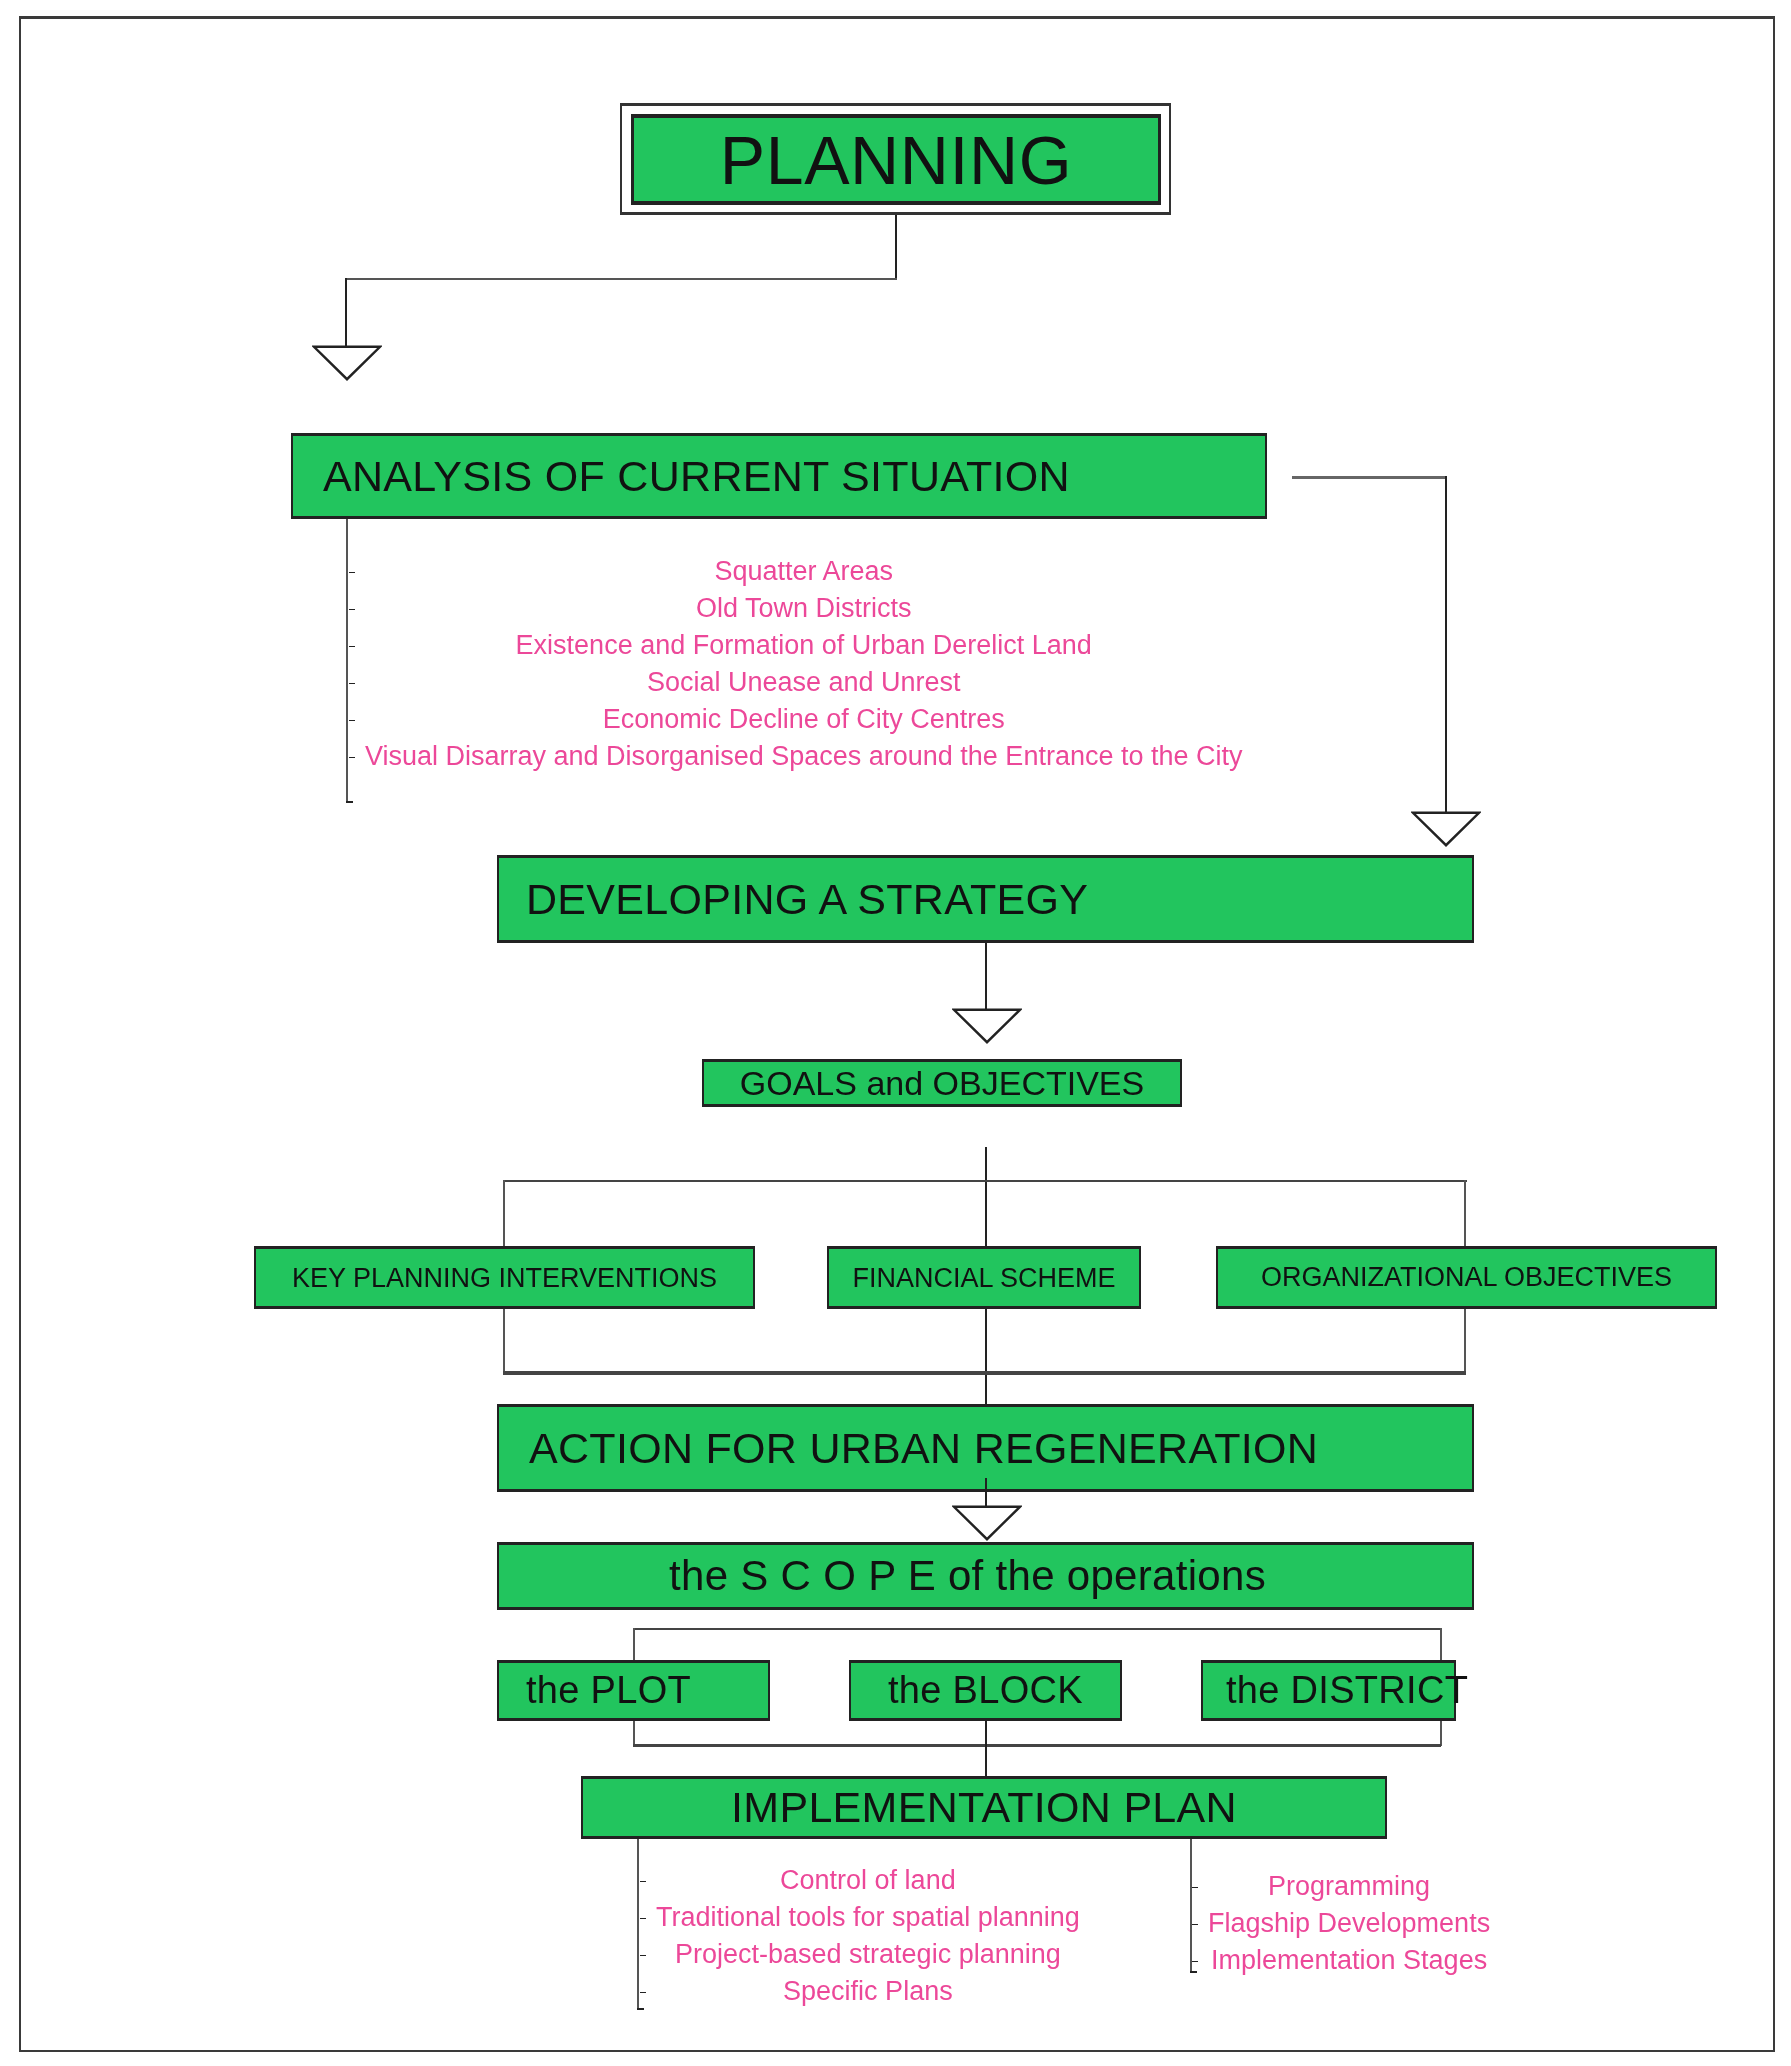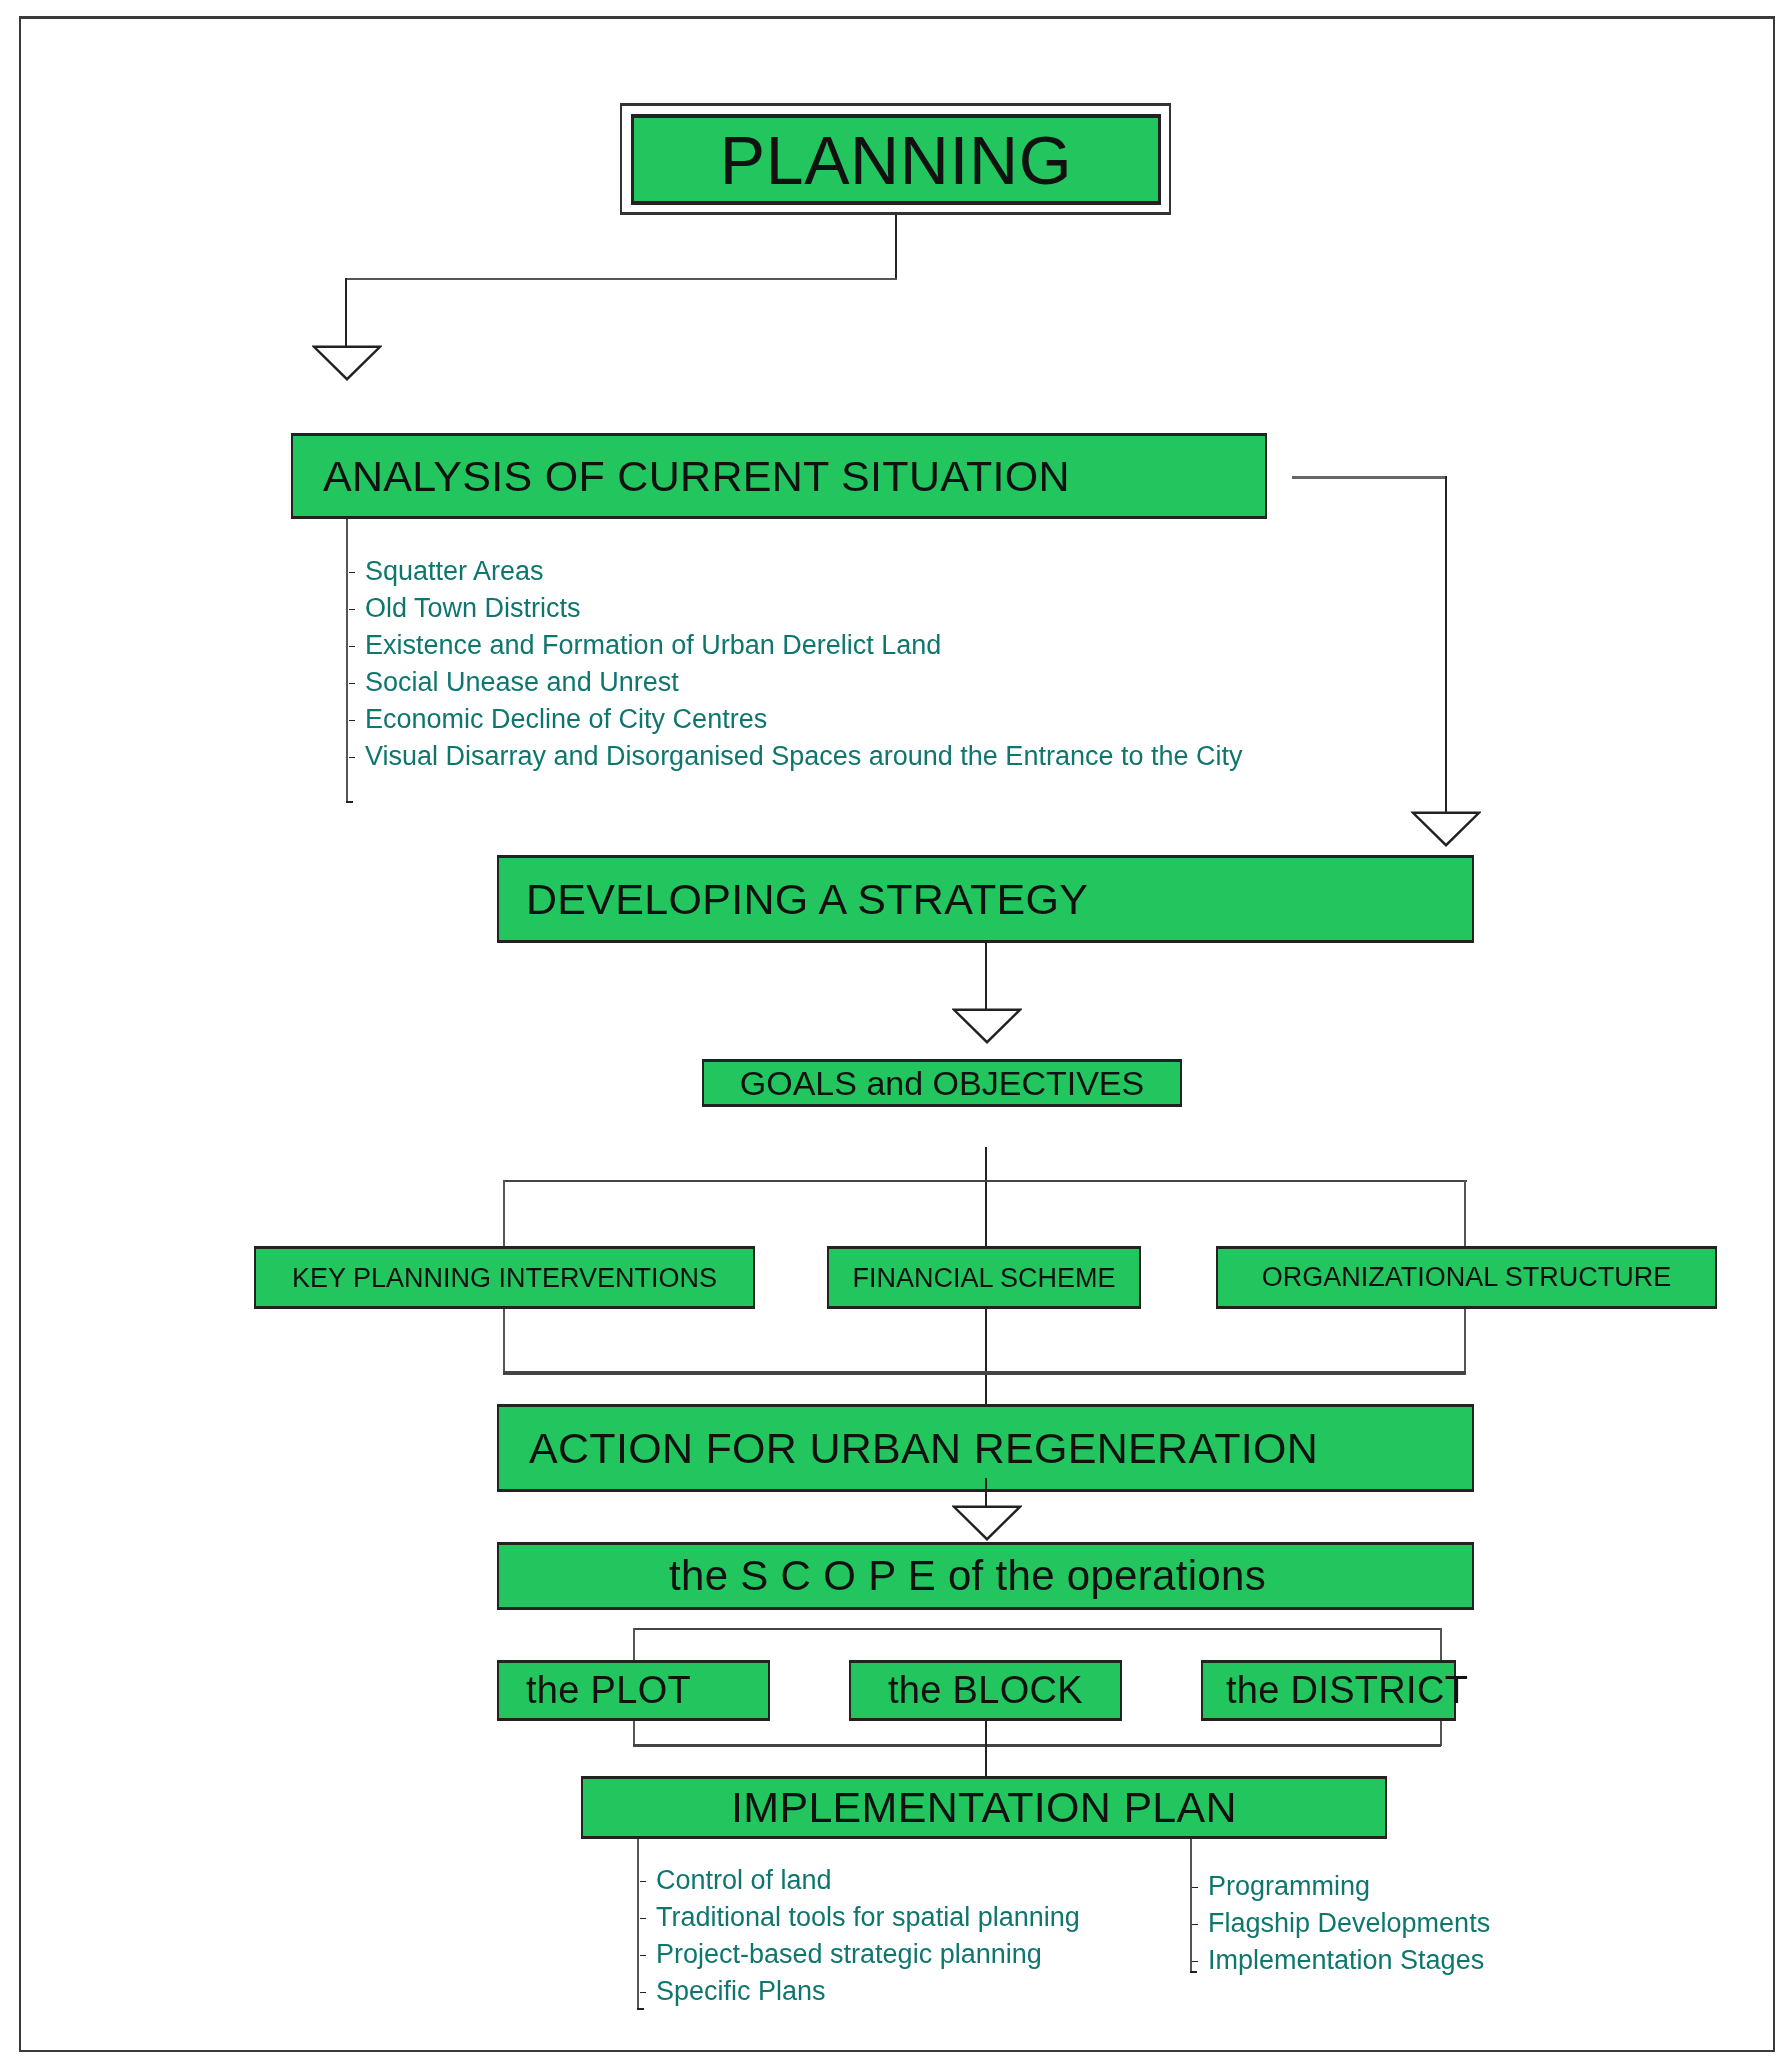--- a/index.html
+++ b/index.html
@@ -10,21 +10,21 @@
   .box { position:absolute; background:#22c55e; border:2.4px solid #222; box-sizing:border-box;
          border-top-width:3.6px; border-bottom-width:3.6px;
          display:flex; align-items:center; white-space:nowrap; }
   .box.center { justify-content:center; }
   .box.left { justify-content:flex-start; }
   .hl { position:absolute; height:1.8px; background:#222; }
   .vl { position:absolute; width:1.8px; background:#222; }
   .tri { position:absolute; width:0; height:0; }
   .tri svg { display:block; }
   .list { position:absolute; margin:0; padding:0; list-style:none; }
-  .list li { position:relative; white-space:nowrap; color:#0f766e; }
+  .list li { position:relative; white-space:nowrap; color:#ec4899;text-align:center; }
   .list li::before { content:""; position:absolute; left:-15.6px; top:50%; width:6px; height:1.8px; background:#222; }
   .t-planning { font-size:68px; letter-spacing:0.6px; }
   .t-big { font-size:43px; letter-spacing:0.3px; }
   .t-mid { font-size:34px; }
   .t-small { font-size:27px; }
   .t-list { font-size:27px; line-height:37px; }
 </style>
 </head>
 <body>
 
@@ -87,21 +87,21 @@
 <div class="vl" style="left:1464px; top:1180px; height:193px; background:#555;"></div>
 <div class="hl" style="left:503px; top:1371px; width:963px; height:3.6px; background:#444;"></div>
 
 <div class="box center t-small" style="left:254px; top:1246px; width:501px; height:63px; padding-top:2.4px;">
   <span>KEY PLANNING INTERVENTIONS</span>
 </div>
 <div class="box center t-small" style="left:827px; top:1246px; width:314px; height:63px; padding-top:2.4px;">
   <span>FINANCIAL SCHEME</span>
 </div>
 <div class="box center t-small" style="left:1216px; top:1246px; width:501px; height:63px;">
-  <span>ORGANIZATIONAL STRUCTURE</span>
+  <span>ORGANIZATIONAL OBJECTIVES</span>
 </div>
 
 <div class="box left t-big" style="left:497px; top:1404px; width:977px; height:88px; padding-left:30px;">
   <span>ACTION FOR URBAN REGENERATION</span>
 </div>
 <div class="vl" style="left:985px; top:1478px; height:33px;"></div>
 <div class="tri" style="left:952px; top:1505px;">
   <svg width="70" height="36" viewBox="0 0 116 60">
       <polygon points="3,3 113,3 58,57" fill="#fff" stroke="#222" stroke-width="4"></polygon>
     </svg>

